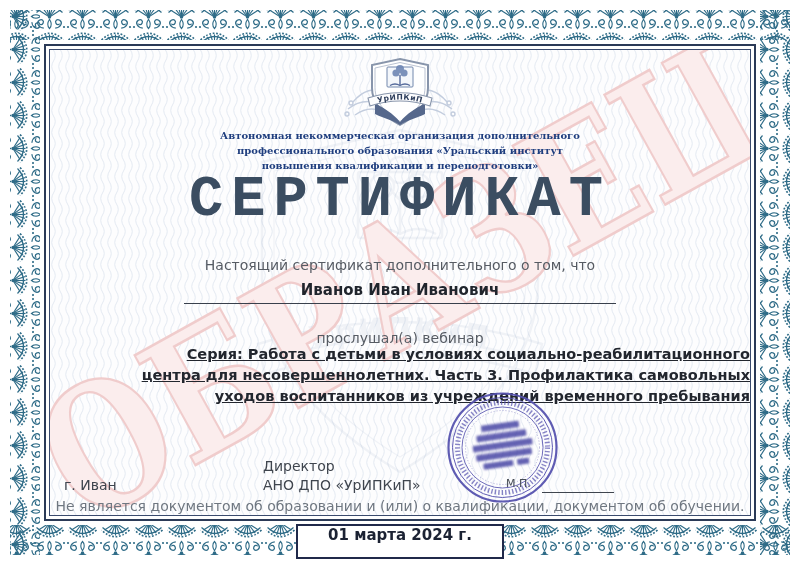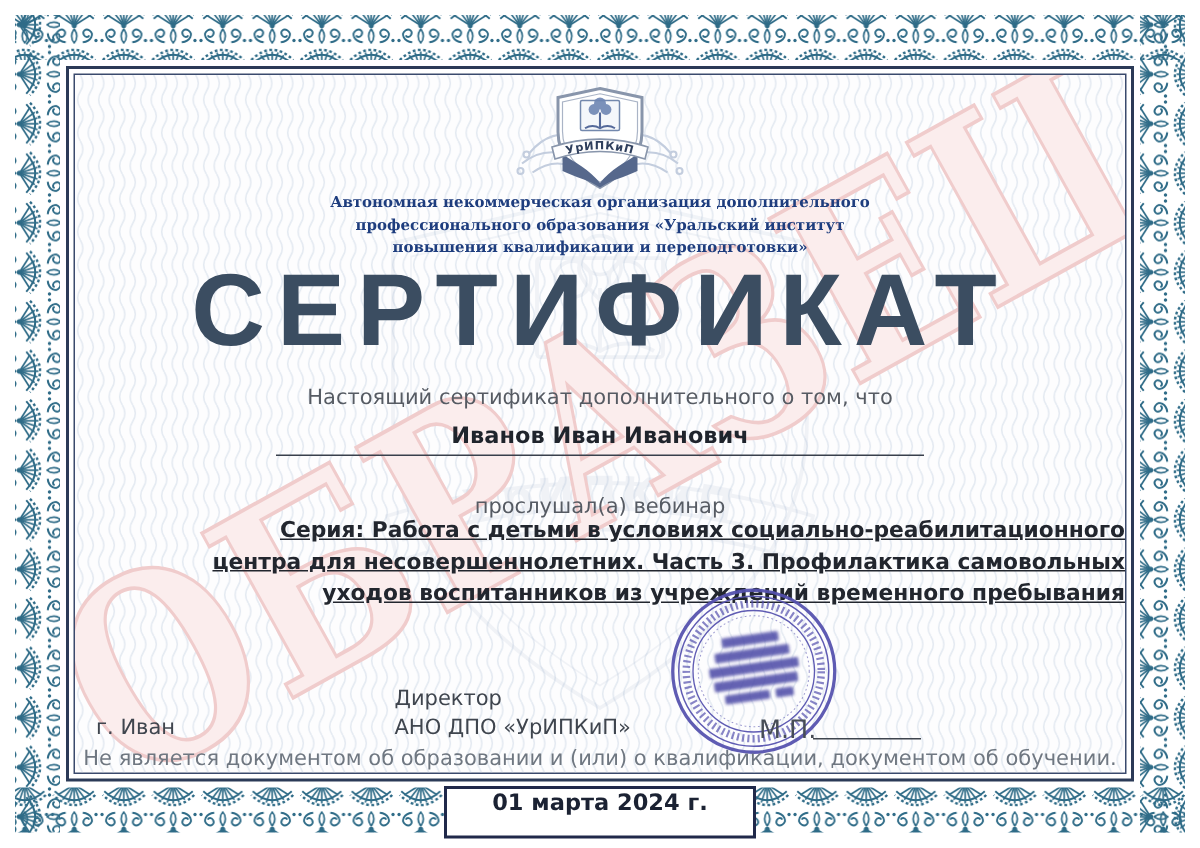--- a/index.html
+++ b/index.html
@@ -10,33 +10,33 @@
   .frame-inner{position:absolute;inset:3px;border:1px solid #3a4a6d;overflow:hidden;background:#fdfdfe;}
   .guilloche{position:absolute;left:0;top:0;z-index:0;}
   .wm-logo{position:absolute;left:50%;top:72px;transform:translateX(-50%);opacity:0.12;z-index:1;}
   .wm-sample{position:absolute;left:0;top:0;z-index:1;}
   .content{position:absolute;inset:0;z-index:2;}
   .logo{position:absolute;left:50%;top:6px;transform:translateX(-50%);}
   .org{position:absolute;top:78px;width:100%;text-align:center;
        font-family:"DejaVu Serif","Liberation Serif",serif;font-weight:bold;
        font-size:10px;line-height:1.5;color:#1e3d7e;white-space:pre-line;}
   .title{position:absolute;top:118px;width:100%;text-align:center;
-         font-family:Liberation Sans, sans-serif;font-weight:bold;
-         font-size:68px;letter-spacing:8px;color:#3b4d61;}
+         font-family:Liberation Mono, monospace;font-weight:bold;
+         font-size:57px;letter-spacing:8px;color:#3b4d61;}
   .statement{position:absolute;top:207px;width:100%;text-align:center;font-size:14px;color:#565b63;}
   .name-wrap{position:absolute;top:231px;left:50%;transform:translateX(-50%);width:432px;text-align:center;}
   .name{font-size:15px;font-weight:bold;color:#1f242c;}
   .name-line{border-bottom:1.5px solid #39404c;margin-top:4px;height:0;}
   .action{position:absolute;top:268px;width:100%;text-align:center;font-size:14px;color:#565b63;margin-top:12px;}
   .course{position:absolute;top:294px;width:100%;text-align:right;font-size:14.5px;font-weight:bold;
           line-height:21px;color:#22262e;white-space:pre-line;text-decoration:underline;}
   .seal{position:absolute;left:395px;top:340px;opacity:0.93;}
   .city{position:absolute;left:14px;top:427px;font-size:14px;color:#3f454e;}
   .director{position:absolute;left:213px;top:407px;font-size:14px;line-height:1.35;color:#3f454e;}
-  .mp{position:absolute;left:456px;top:427px;font-size:17px;color:#474d56;}
+  .mp{position:absolute;left:456px;top:427px;font-size:11px;color:#474d56;}
   .sig-line{position:absolute;left:492px;top:428px;width:72px;height:14px;border-bottom:1.5px solid #3f454e;}
   .disclaimer{position:absolute;top:448px;width:100%;text-align:center;font-size:14px;color:#6f7781;}
   .date-box{position:absolute;left:50%;top:524px;transform:translateX(-50%);
             width:204px;height:31px;background:#ffffff;border:2px solid #20294a;z-index:3;
             display:flex;justify-content:center;
             font-size:15px;font-weight:bold;color:#1b2233;}
 </style>
 </head>
 <body>
 

